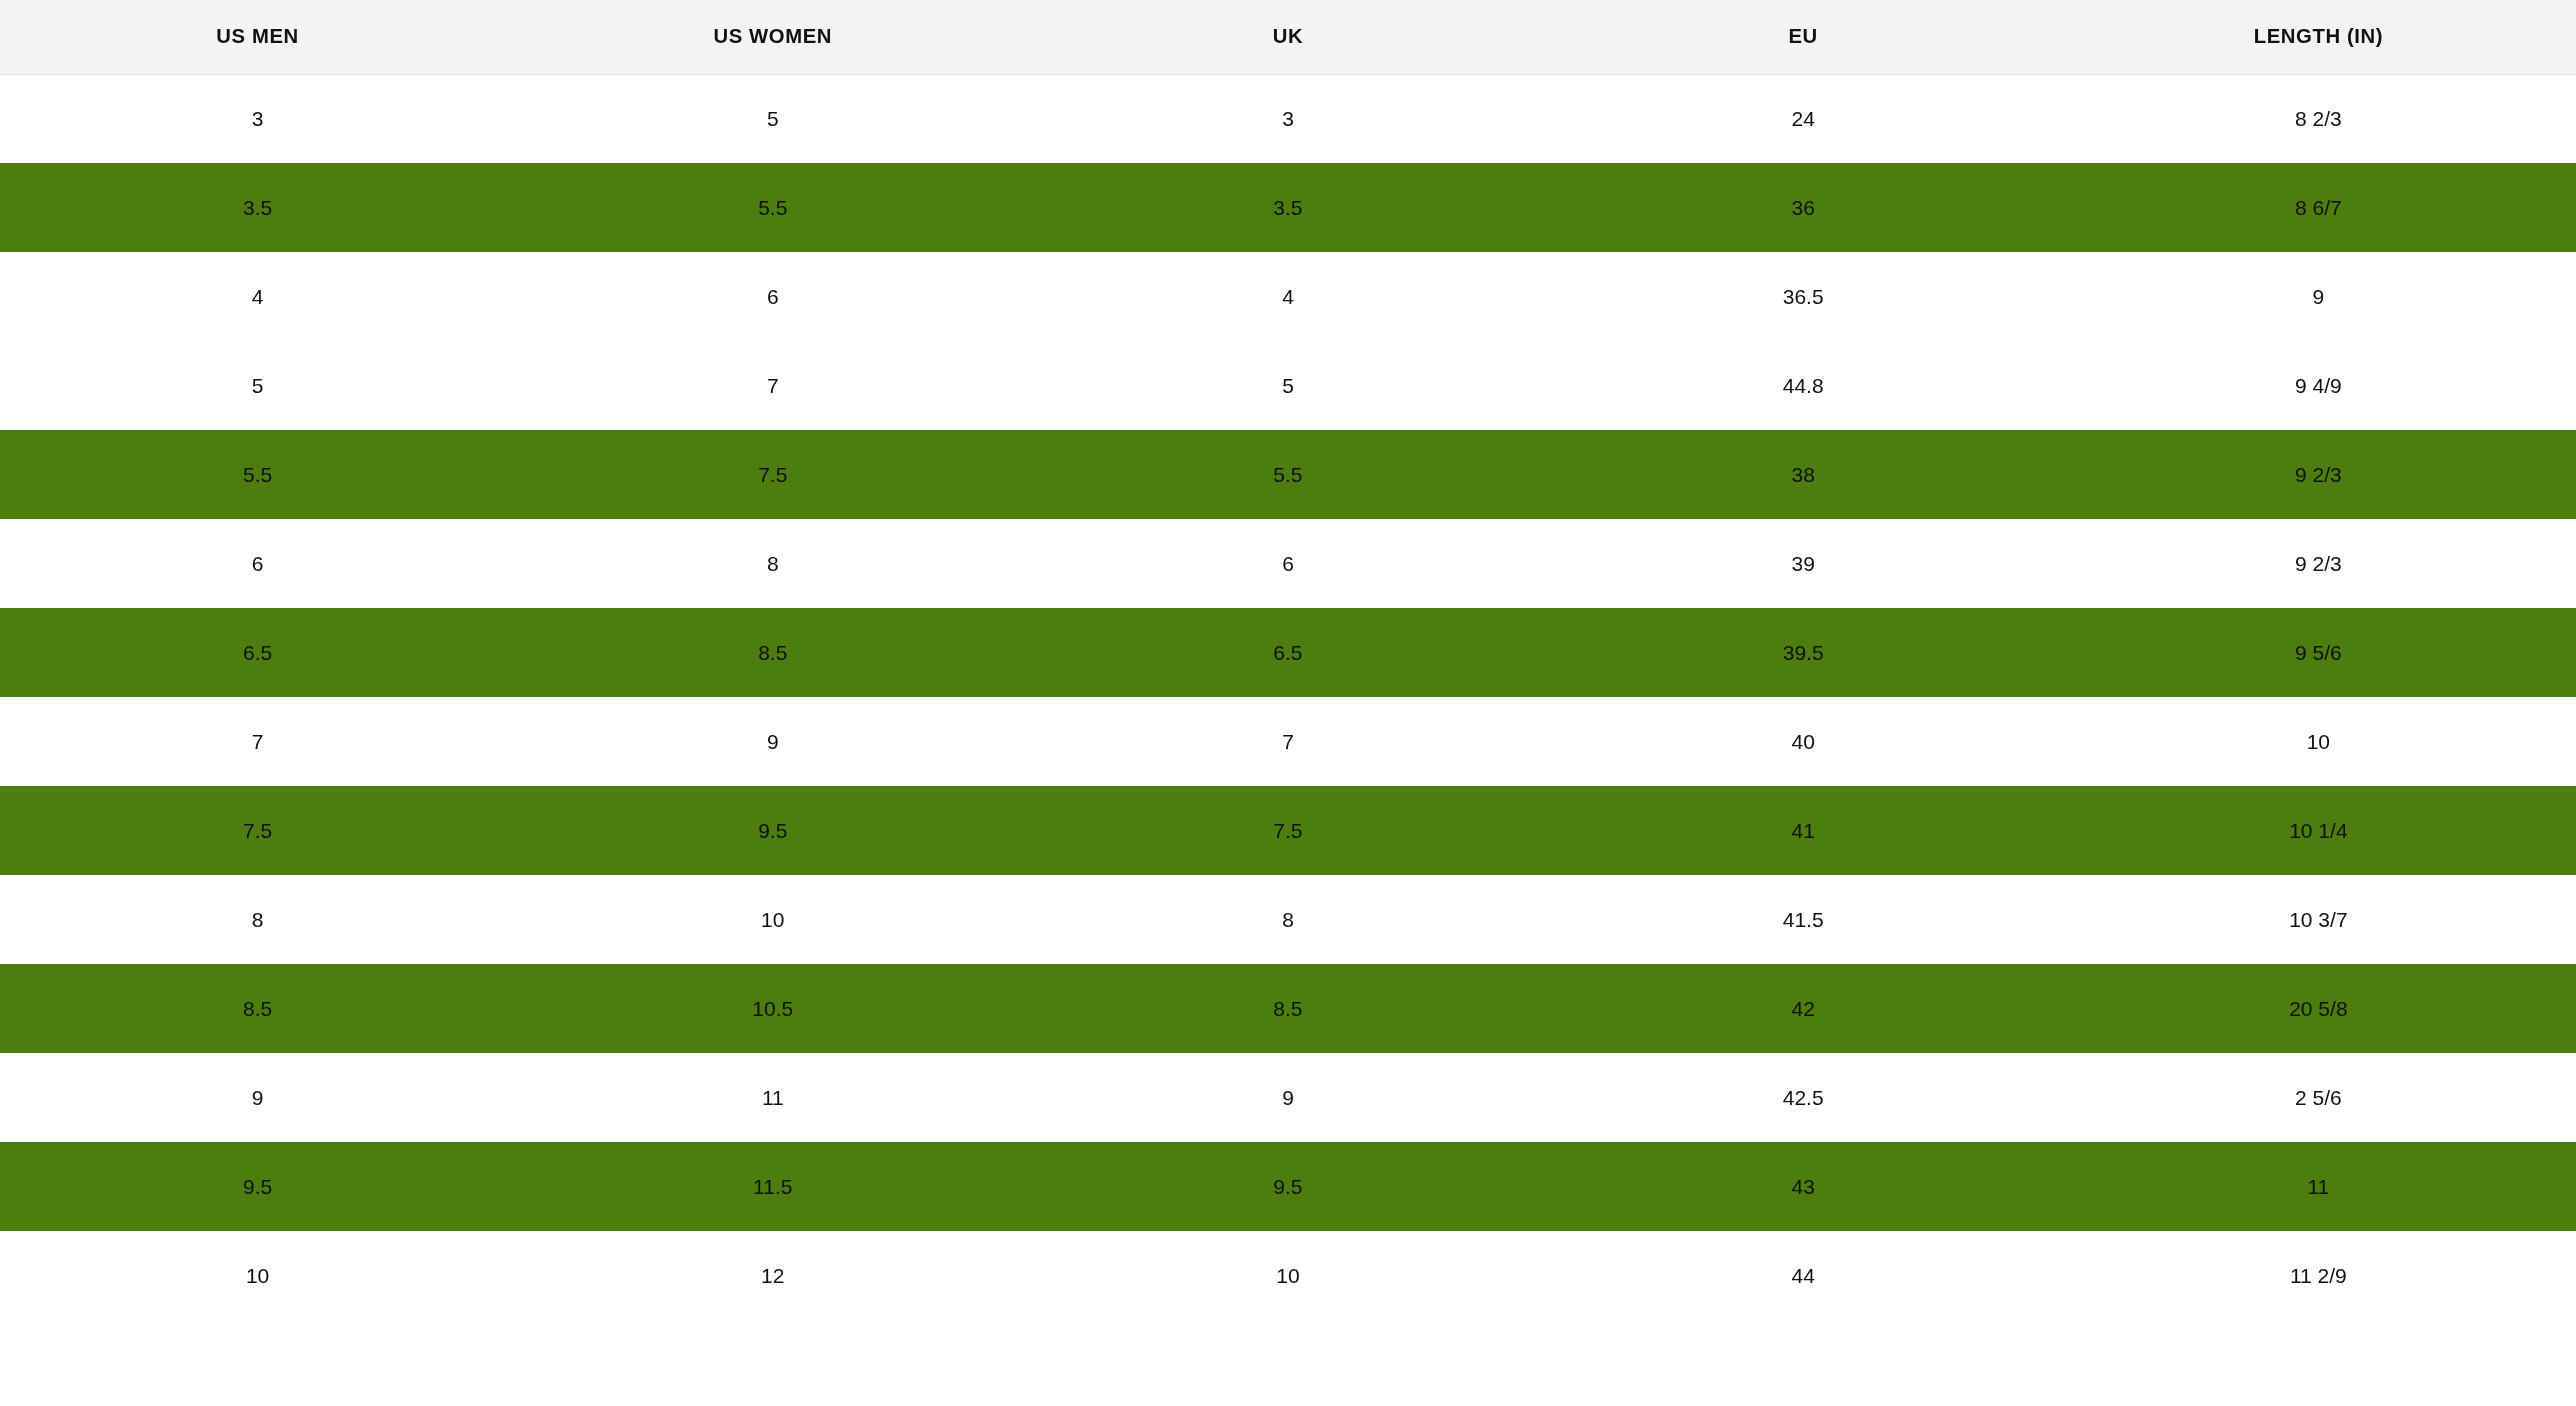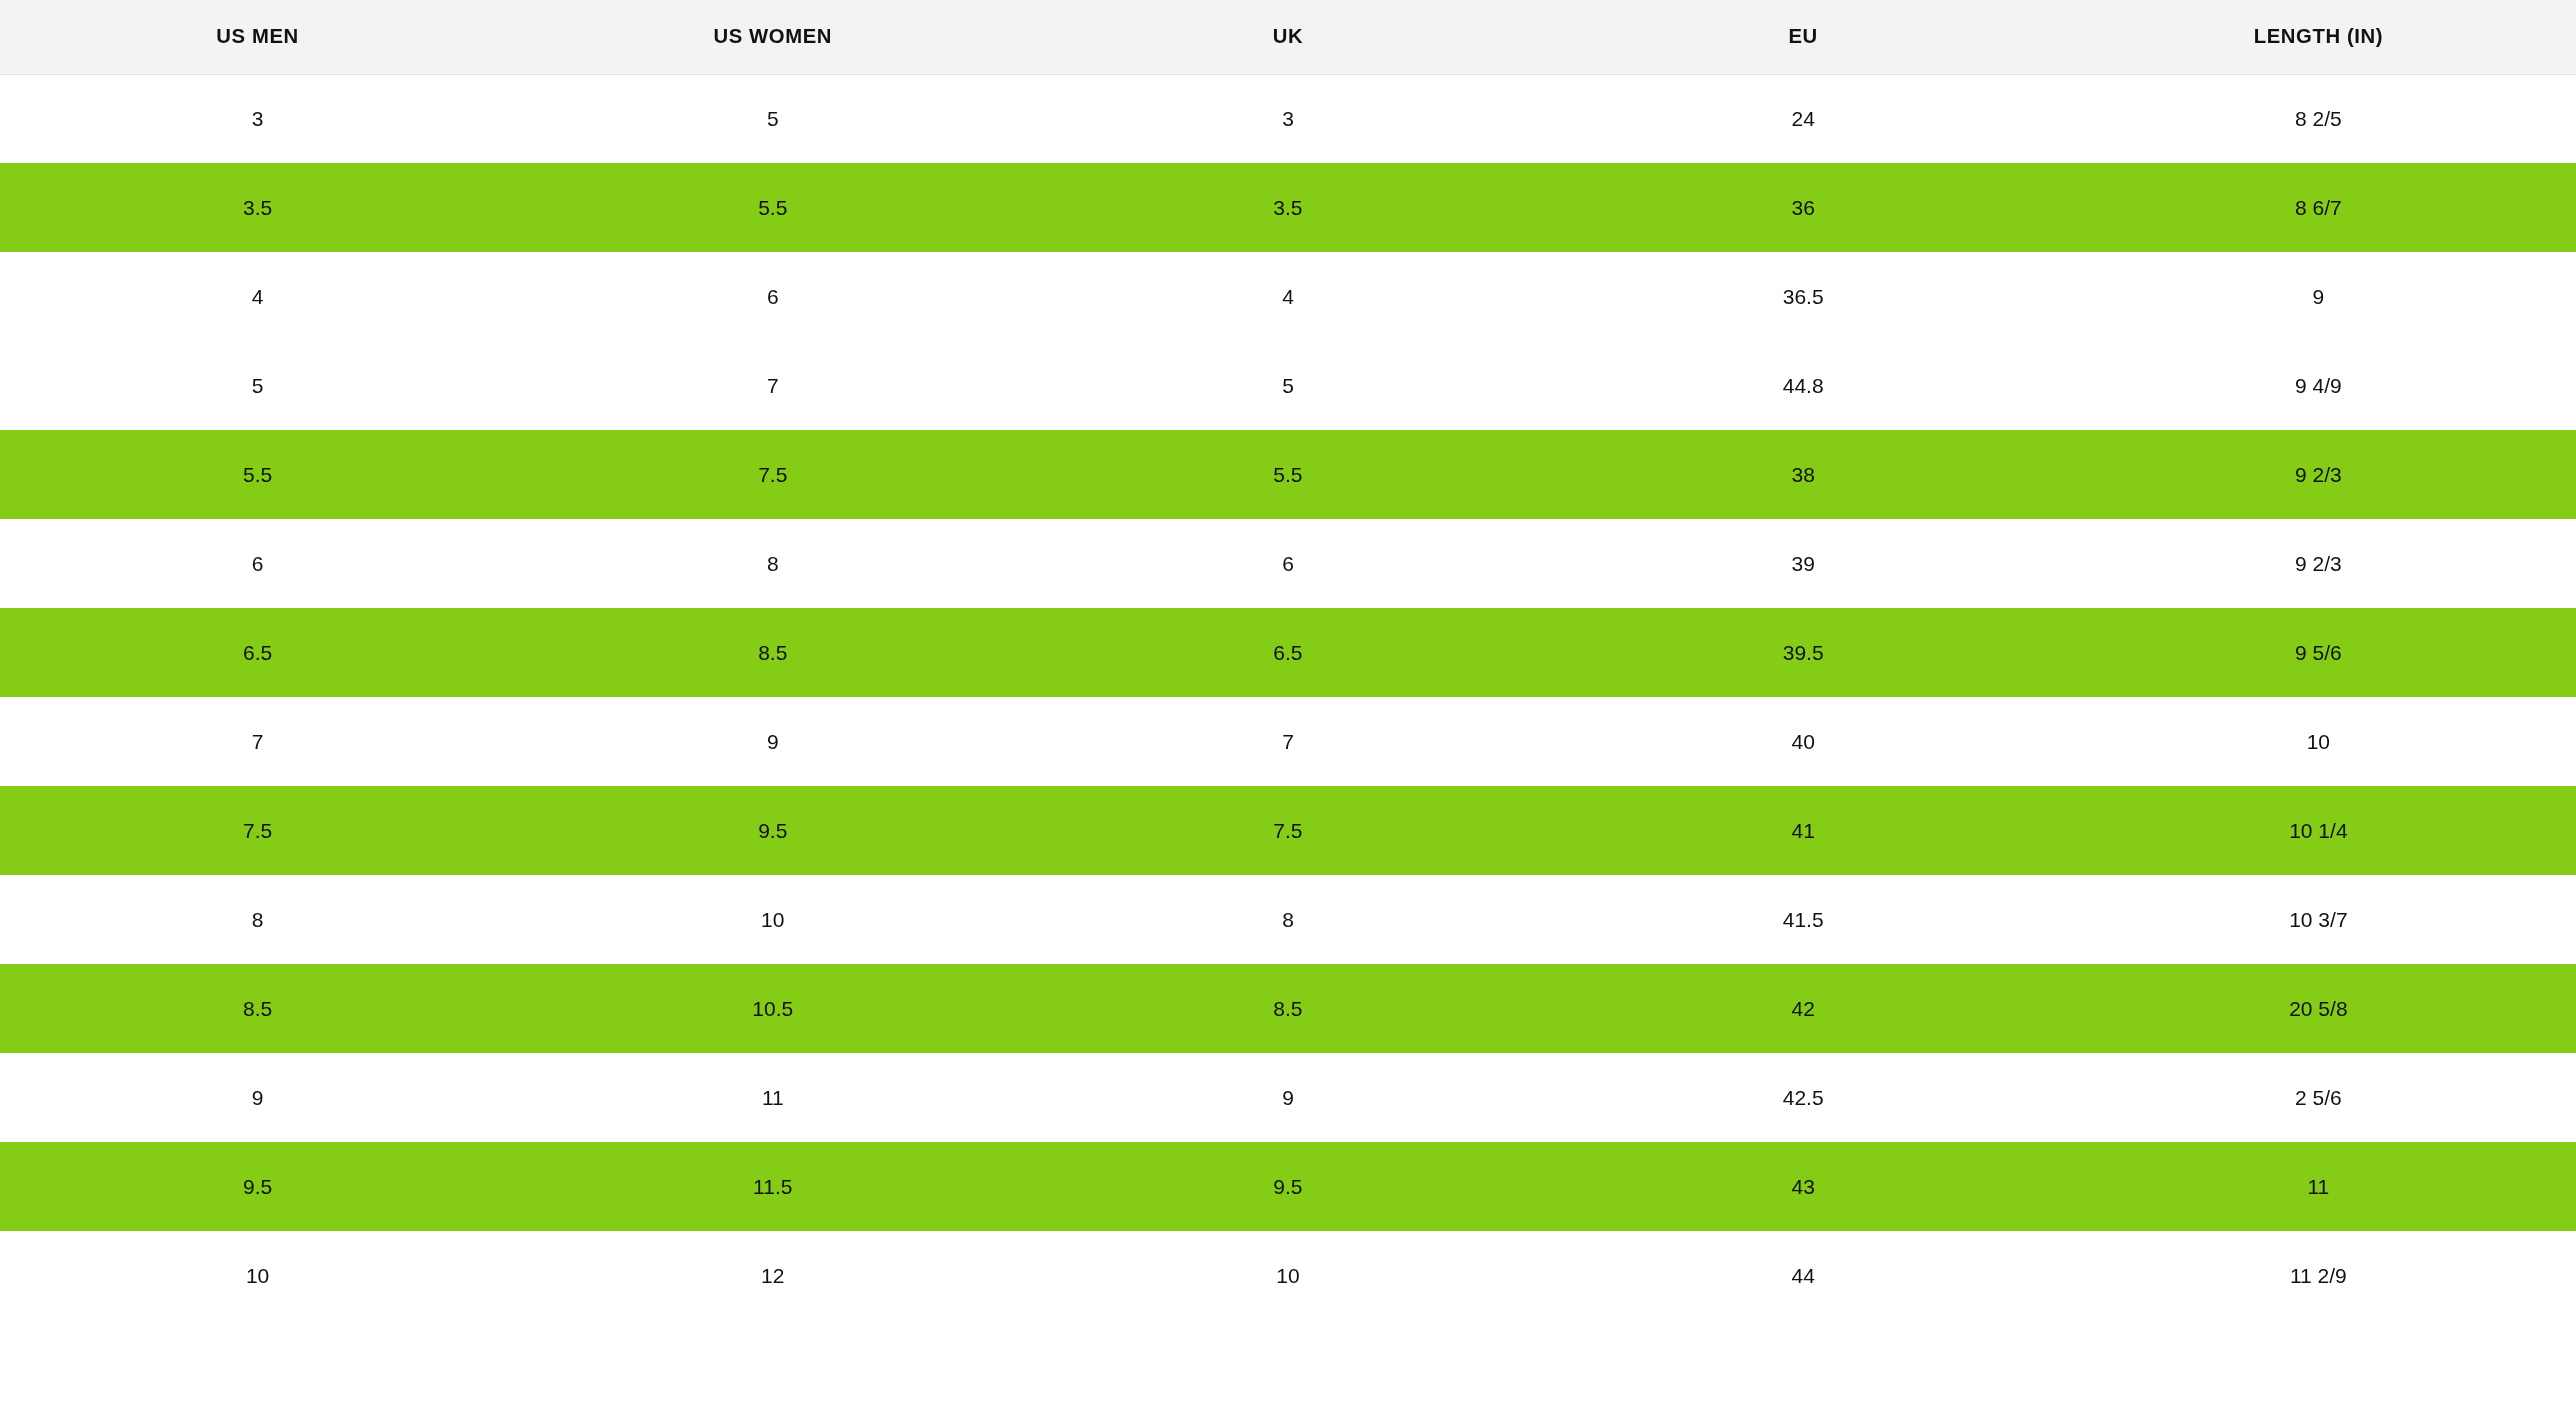--- a/index.html
+++ b/index.html
@@ -44,21 +44,21 @@
     padding:0 9.2px;
     text-align:center;
     vertical-align:middle;
     font-size:21px;
     font-weight:400;
     color:#111111;
     white-space:nowrap;
   }
 
   tbody tr.row-odd  { background:#ffffff; }
-  tbody tr.row-even { background:#84cc16; }
+  tbody tr.row-even { background:#4d7c0f; }
 </style>
 </head>
 <body>
 
 <table class="size-table">
   <colgroup>
     <col>
       <col>
       <col>
       <col>
@@ -72,21 +72,21 @@
         <th>EU</th>
         <th>LENGTH (IN)</th>
       </tr>
   </thead>
   <tbody id="table-body">
       <tr class="row-odd">
         <td>3</td>
         <td>5</td>
         <td>3</td>
         <td>24</td>
-        <td>8 2/5</td>
+        <td>8 2/3</td>
       </tr>
       <tr class="row-even">
         <td>3.5</td>
         <td>5.5</td>
         <td>3.5</td>
         <td>36</td>
         <td>8 6/7</td>
       </tr>
       <tr class="row-odd">
         <td>4</td>

